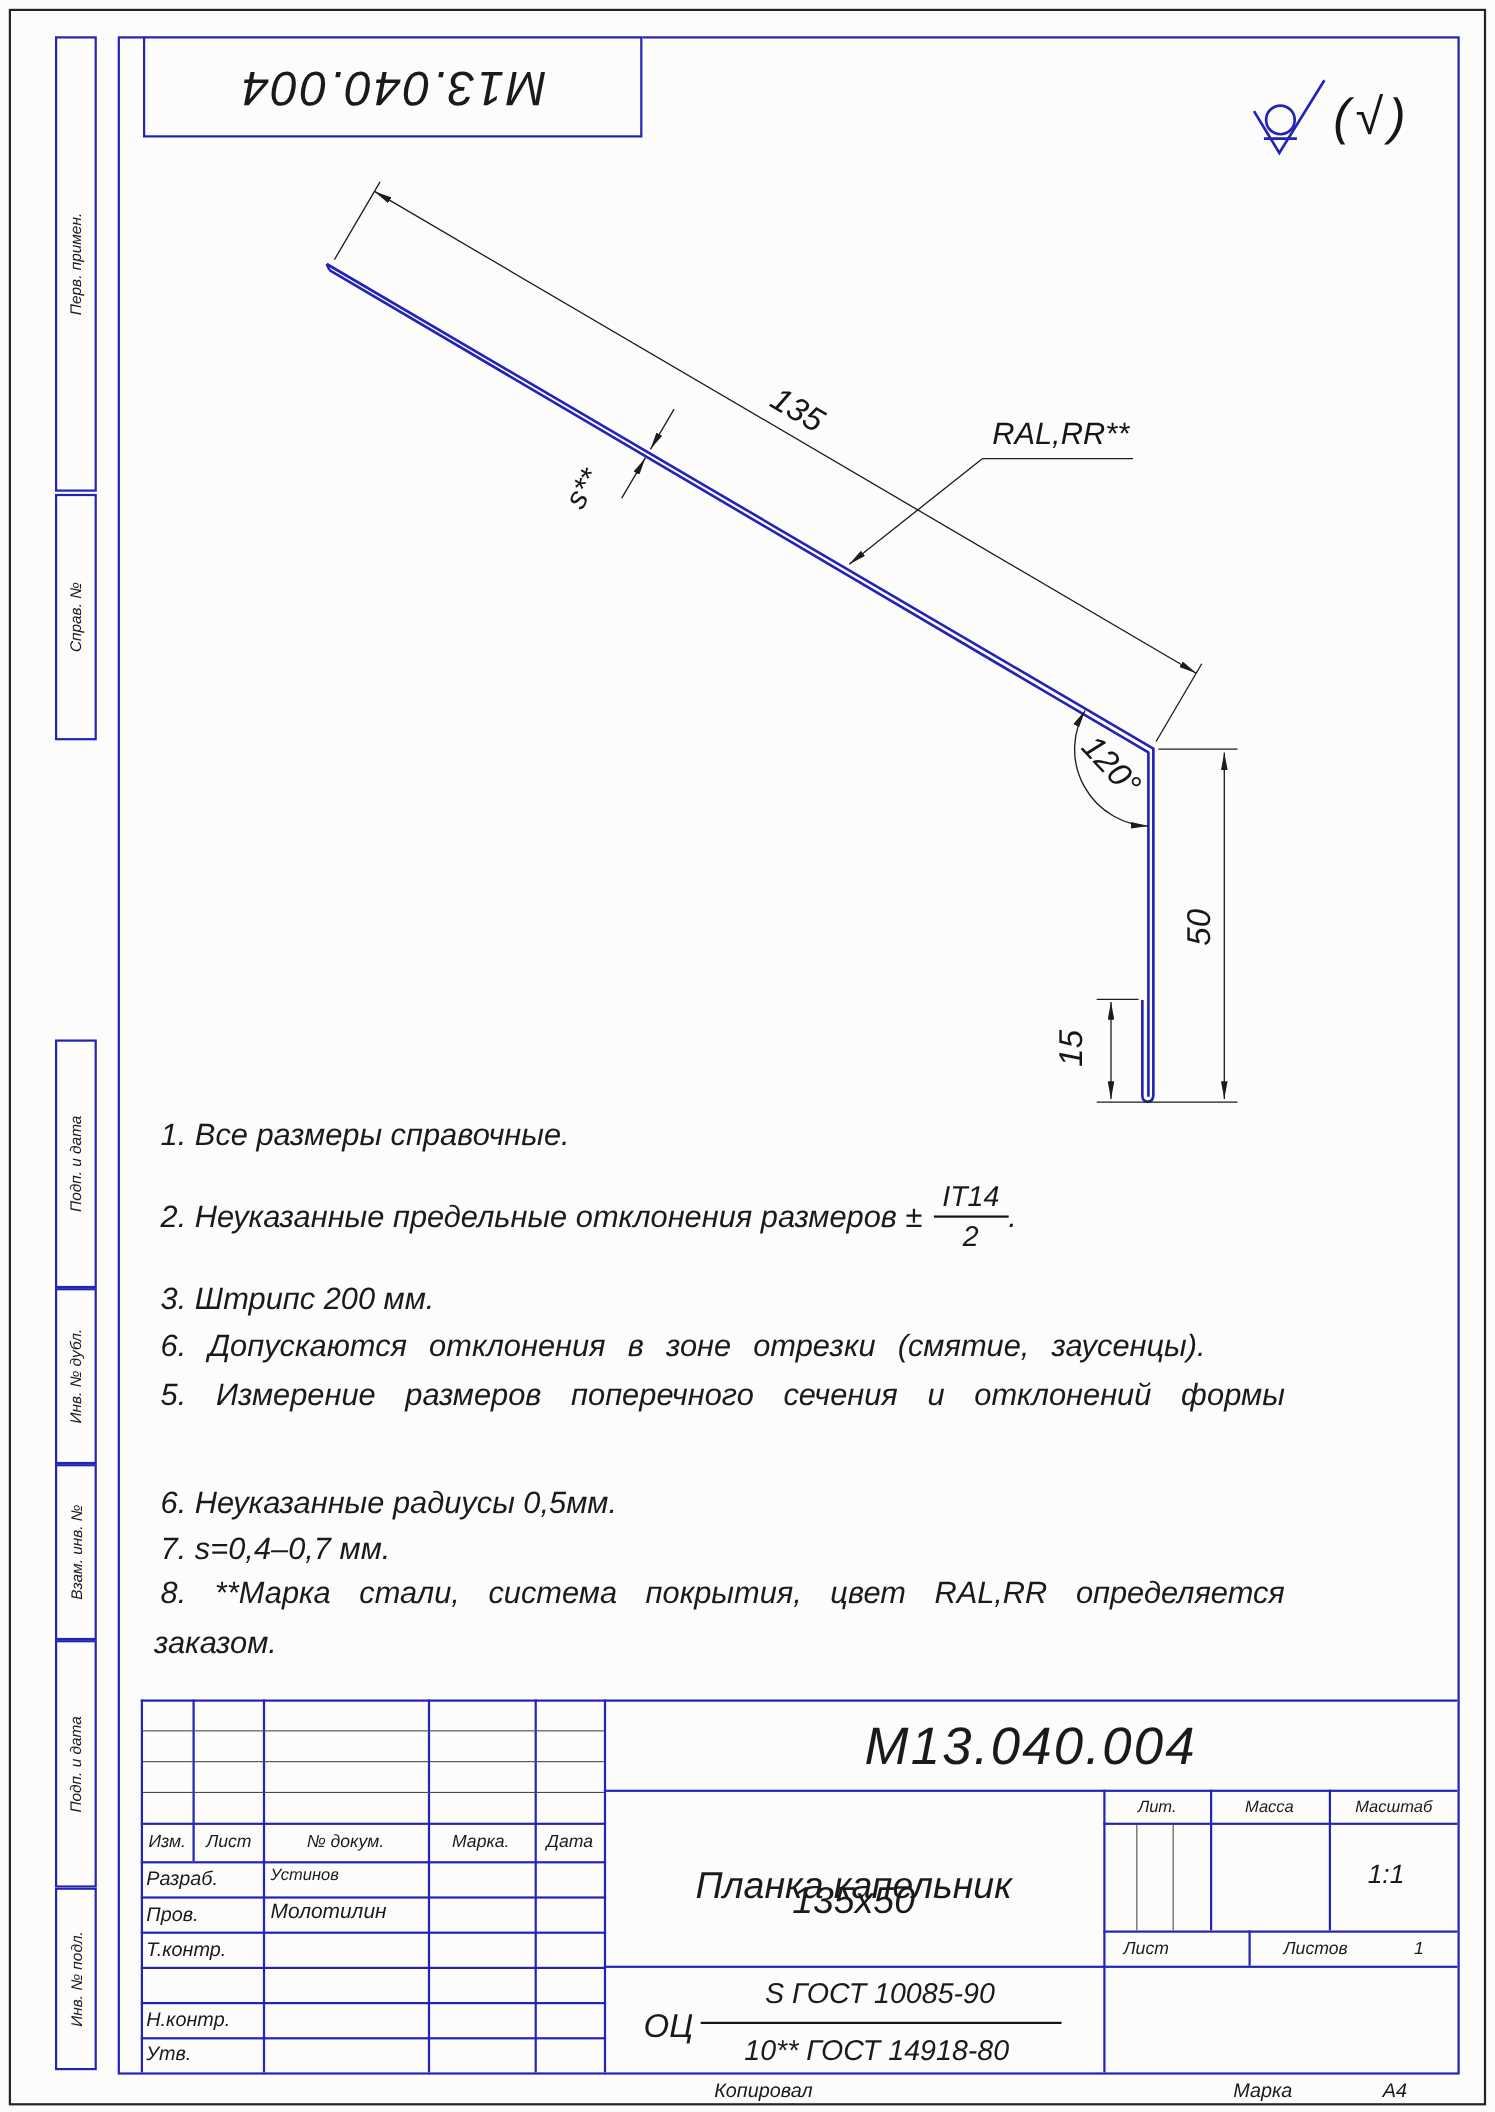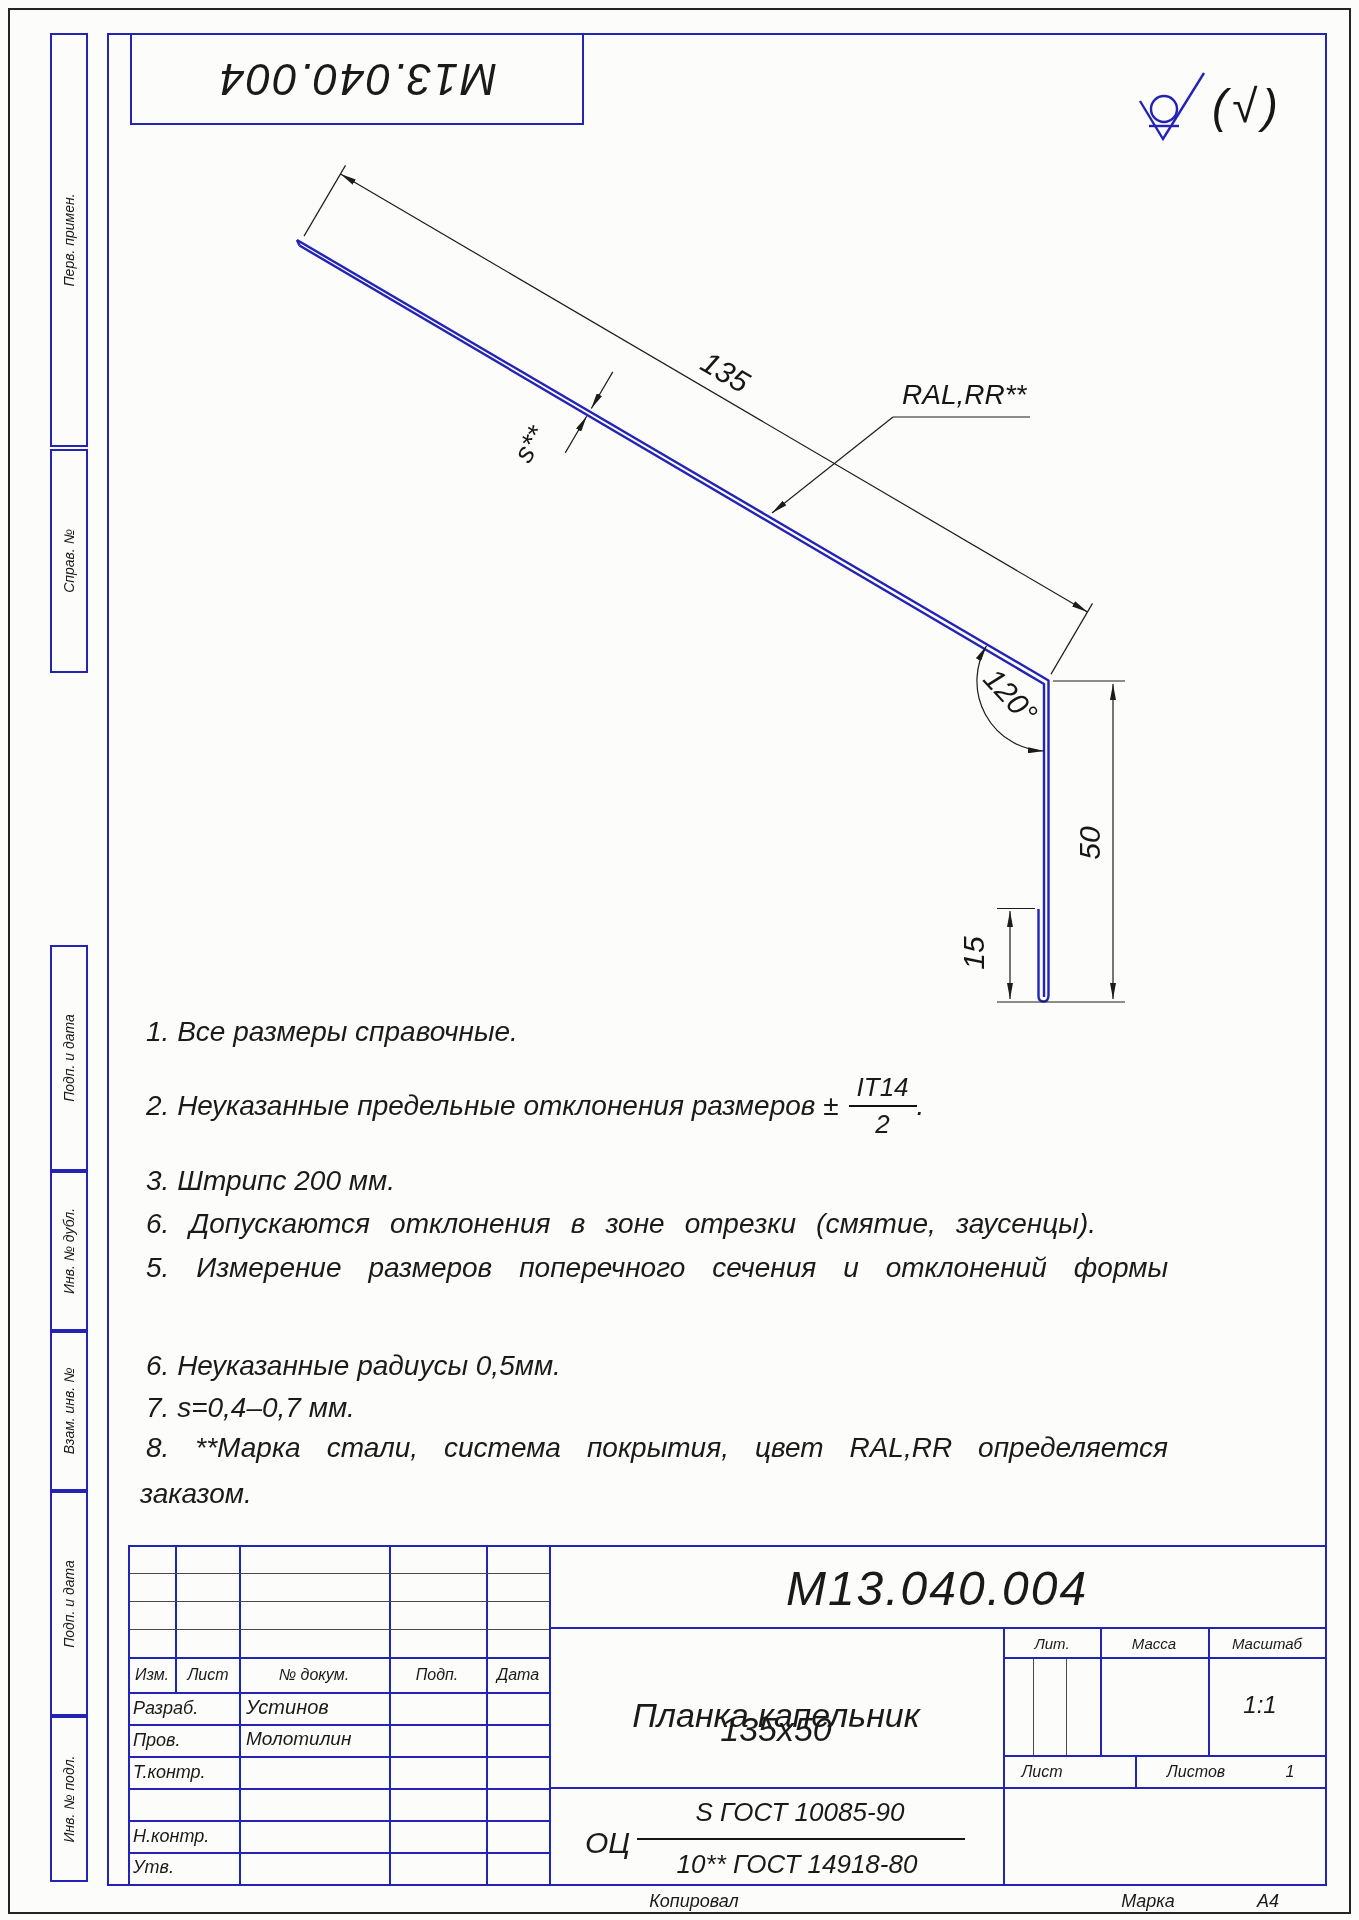--- a/index.html
+++ b/index.html
@@ -160,25 +160,25 @@
 
   <div class="tl" style="left:130px;top:1573px;width:419px;height:1px;"></div>
   <div class="tl" style="left:130px;top:1601px;width:419px;height:1px;"></div>
   <div class="tl" style="left:130px;top:1629px;width:419px;height:1px;"></div>
   <div class="tl" style="left:1033px;top:1659px;width:1px;height:96px;"></div>
   <div class="tl" style="left:1066px;top:1659px;width:1px;height:96px;"></div>
 
   <div class="tb-text ctr" style="left:152px;top:1675px;font-size:16px;">Изм.</div>
   <div class="tb-text ctr" style="left:208px;top:1675px;font-size:16px;">Лист</div>
   <div class="tb-text ctr" style="left:314px;top:1675px;font-size:16px;">№ докум.</div>
-  <div class="tb-text ctr" style="left:437px;top:1675px;font-size:16px;">Подп.</div>
+  <div class="tb-text ctr" style="left:437px;top:1675px;font-size:16px;">Марка.</div>
   <div class="tb-text ctr" style="left:518px;top:1675px;font-size:16px;">Дата</div>
 
   <div class="tb-text" style="left:133px;top:1698px;font-size:18px;">Разраб.</div>
-  <div class="tb-text" style="left:246px;top:1696px;font-size:20px;">Устинов</div>
+  <div class="tb-text" style="left:246px;top:1696px;font-size:15px;">Устинов</div>
   <div class="tb-text" style="left:133px;top:1730px;font-size:18px;">Пров.</div>
   <div class="tb-text" style="left:246px;top:1728px;font-size:19px;">Молотилин</div>
   <div class="tb-text" style="left:133px;top:1762px;font-size:18px;">Т.контр.</div>
   <div class="tb-text" style="left:133px;top:1826px;font-size:18px;">Н.контр.</div>
   <div class="tb-text" style="left:133px;top:1857px;font-size:18px;">Утв.</div>
 
   <div class="tb-text ctr" style="left:937px;top:1588px;font-size:48px;letter-spacing:2px;">М13.040.004</div>
   <div class="tb-text ctr" style="left:776px;top:1679px;font-size:34px;margin-top:36px;">Планка капельник</div>
   <div class="tb-text ctr" style="left:776px;top:1729px;font-size:34px;">135х50</div>
 

